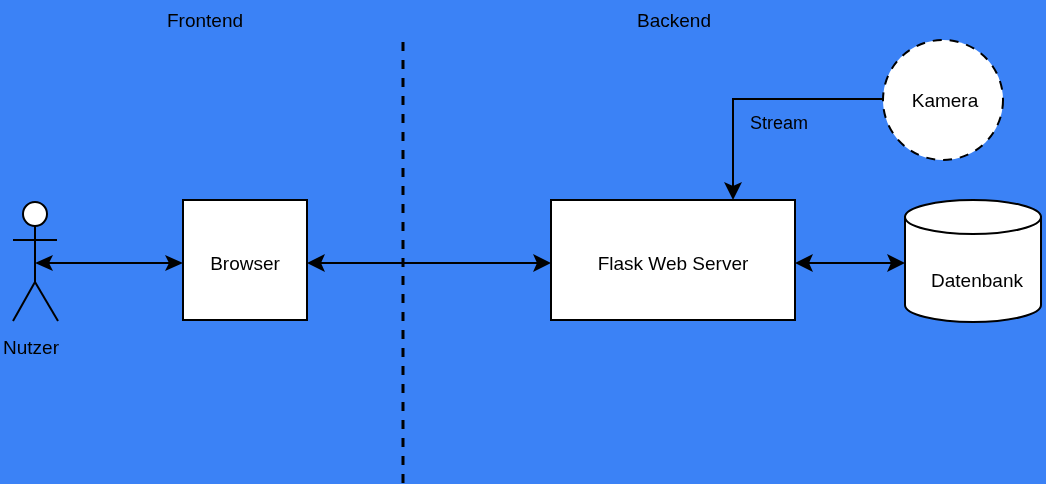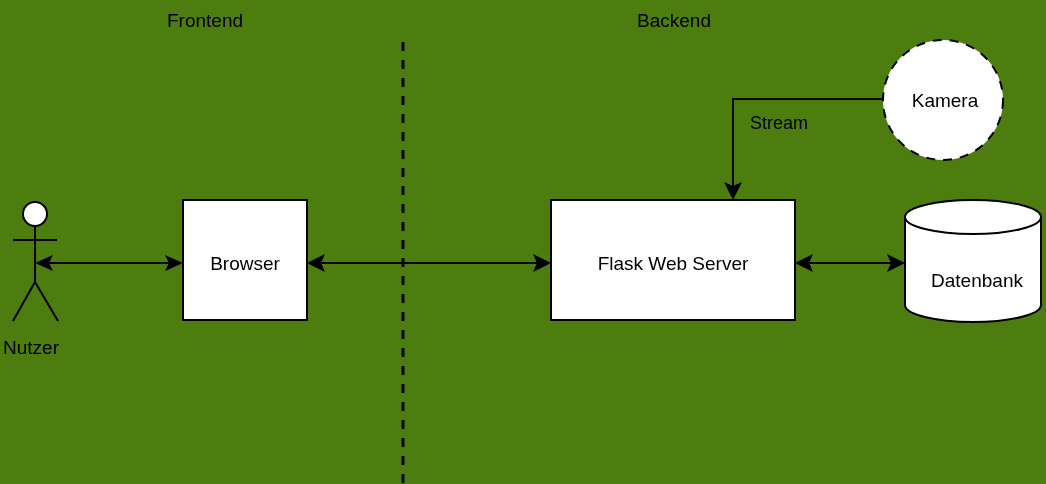--- a/index.html
+++ b/index.html
@@ -10,21 +10,21 @@
   body {
     width: 1046px;
     height: 484px;
     overflow: hidden;
     font-family: "Liberation Sans", sans-serif;
   }
   #diagram-root {
     position: relative;
     width: 1046px;
     height: 484px;
-    background: #4d7c0f;
+    background: #3b82f6;
     text-align: center;
   }
   svg#arch-svg {
     display: block;
     width: 1046px;
     height: 484px;
   }
   .shape-fill {
     fill: #ffffff;
     stroke: #000000;

